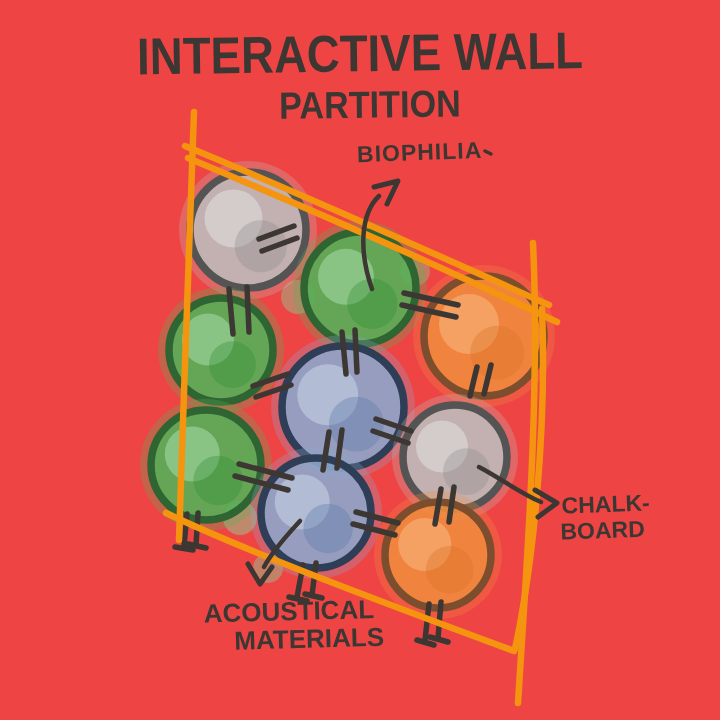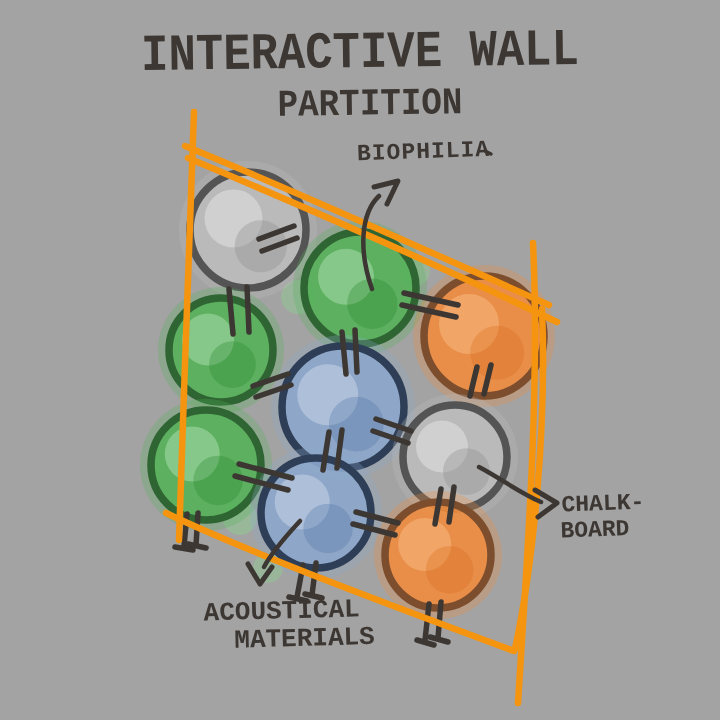--- a/index.html
+++ b/index.html
@@ -1,18 +1,18 @@
 <!DOCTYPE html>
 <html style="--frame: #F5940F; --ink: #3C3733; --splotch: #8FCE92;"><head>
 <meta charset="utf-8">
 <style>
   html,body{margin:0;padding:0;background:#e8e8e8;}
   .stage{
-    position:relative;width:720px;height:720px;background:#a3a3a3;
-    overflow:hidden;font-family:Liberation Mono, monospace;
+    position:relative;width:720px;height:720px;background:#ef4444;
+    overflow:hidden;font-family:Liberation Sans, sans-serif;
   }
   svg{position:absolute;left:0;top:0;}
   .ink-stroke{stroke:var(--ink);fill:none;stroke-linecap:round;stroke-linejoin:round;}
   .frame-stroke{stroke:var(--frame);fill:none;stroke-linecap:round;}
   .label{
     position:absolute;color:var(--ink);font-weight:800;white-space:nowrap;
   }
   #title-line1{left:110px;top:26px;width:500px;text-align:center;font-size:48px;
     letter-spacing:0px;transform:rotate(-0.8deg) scale(0.95,1.08);}
   #title-line2{left:230px;top:84px;width:280px;text-align:center;font-size:36px;

